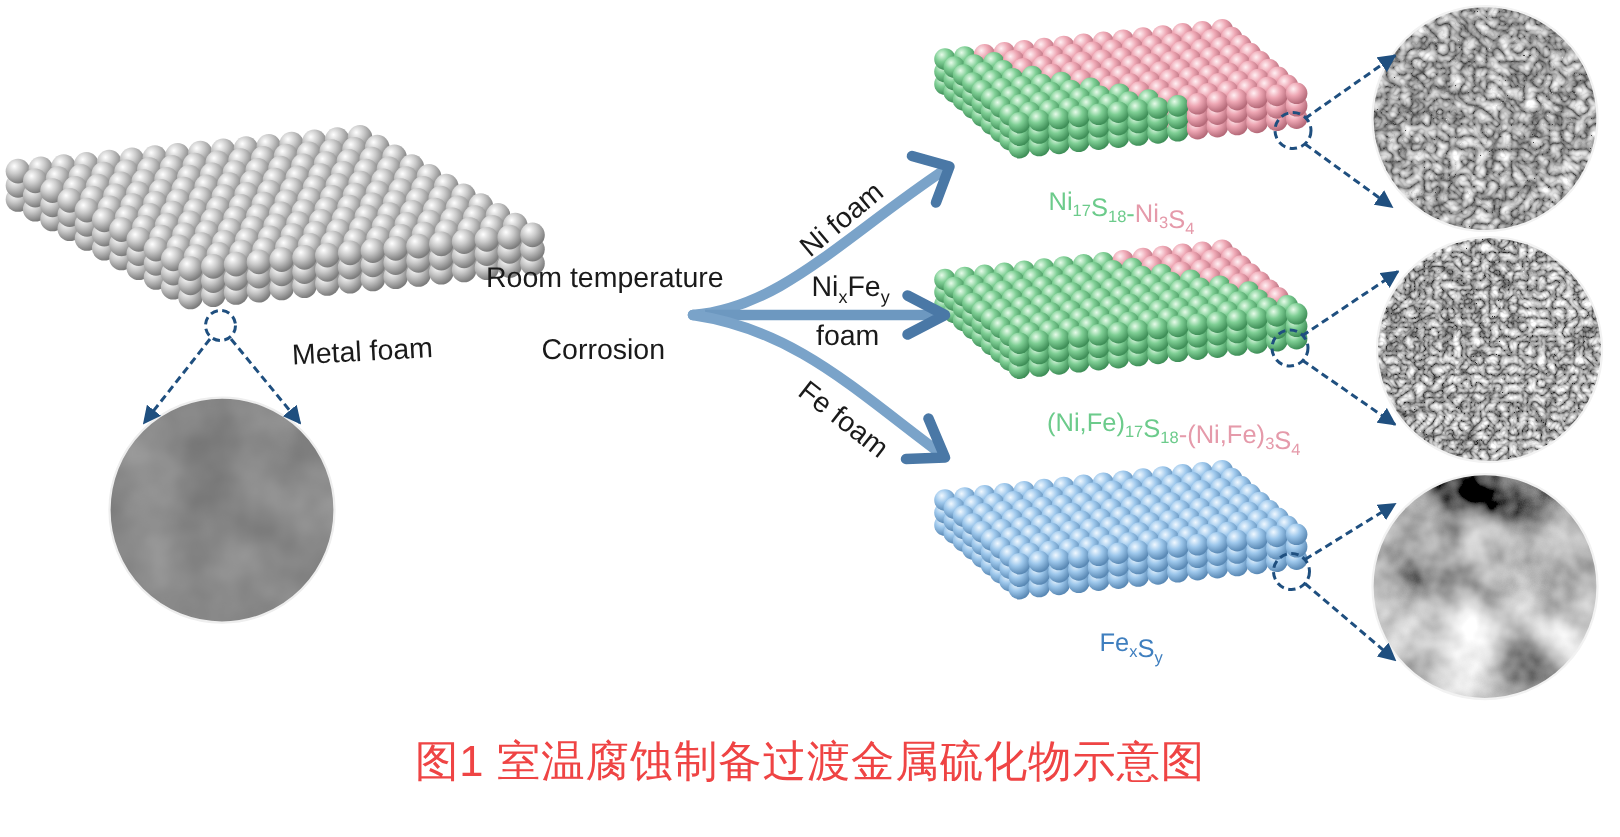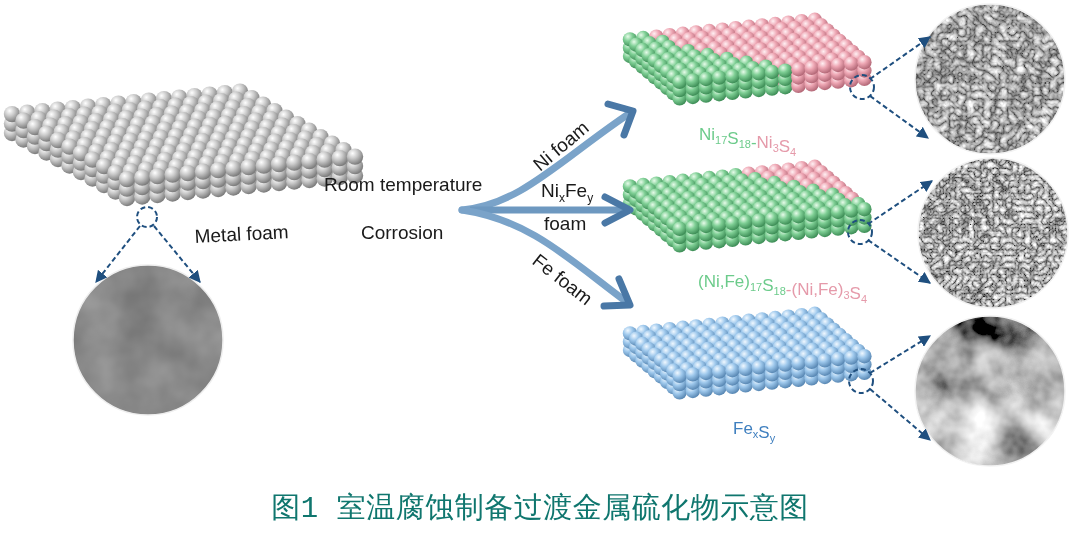--- a/index.html
+++ b/index.html
@@ -1,19 +1,19 @@
 <!DOCTYPE html>
 <html><head>
   <meta charset="utf-8">
   <style>
     html,body{margin:0;padding:0;background:#ffffff;}
     body{width:1080px;height:558px;overflow:hidden;position:relative;font-family:"DejaVu Sans","Liberation Sans",sans-serif;}
     #stage{position:absolute;left:0;top:0;width:1080px;height:558px;}
     svg text{font-family:"Liberation Sans","DejaVu Sans",sans-serif;}
-    .caption{position:absolute;left:0;width:1080px;top:488px;text-align:center;font-family:Liberation Mono, monospace;font-size:29px;color:#0f766e;letter-spacing:0.5px;}
+    .caption{position:absolute;left:0;width:1080px;top:488px;text-align:center;font-family:Liberation Sans, sans-serif;font-size:29px;color:#ef4444;letter-spacing:0.5px;}
   </style>
 </head>
 <body>
 
 <svg id="stage" width="1080" height="558" viewBox="0 0 1080 558" xmlns="http://www.w3.org/2000/svg">
   <defs>
     <radialGradient id="g-gray" cx="35%" cy="30%" r="70%">
       <stop offset="0%" stop-color="#ffffff"></stop>
       <stop offset="45%" stop-color="#c9c9c9"></stop>
       <stop offset="100%" stop-color="#7d7d7d"></stop>

